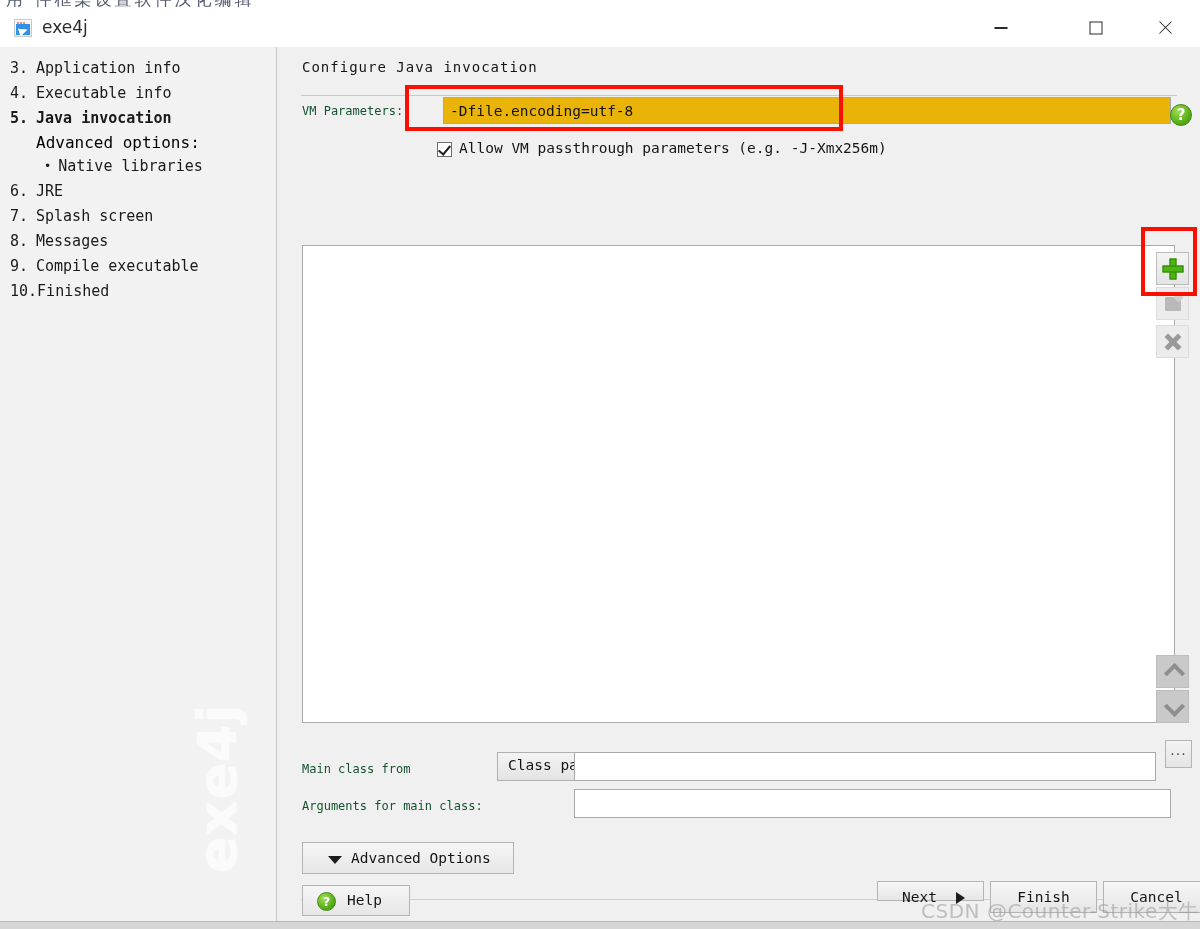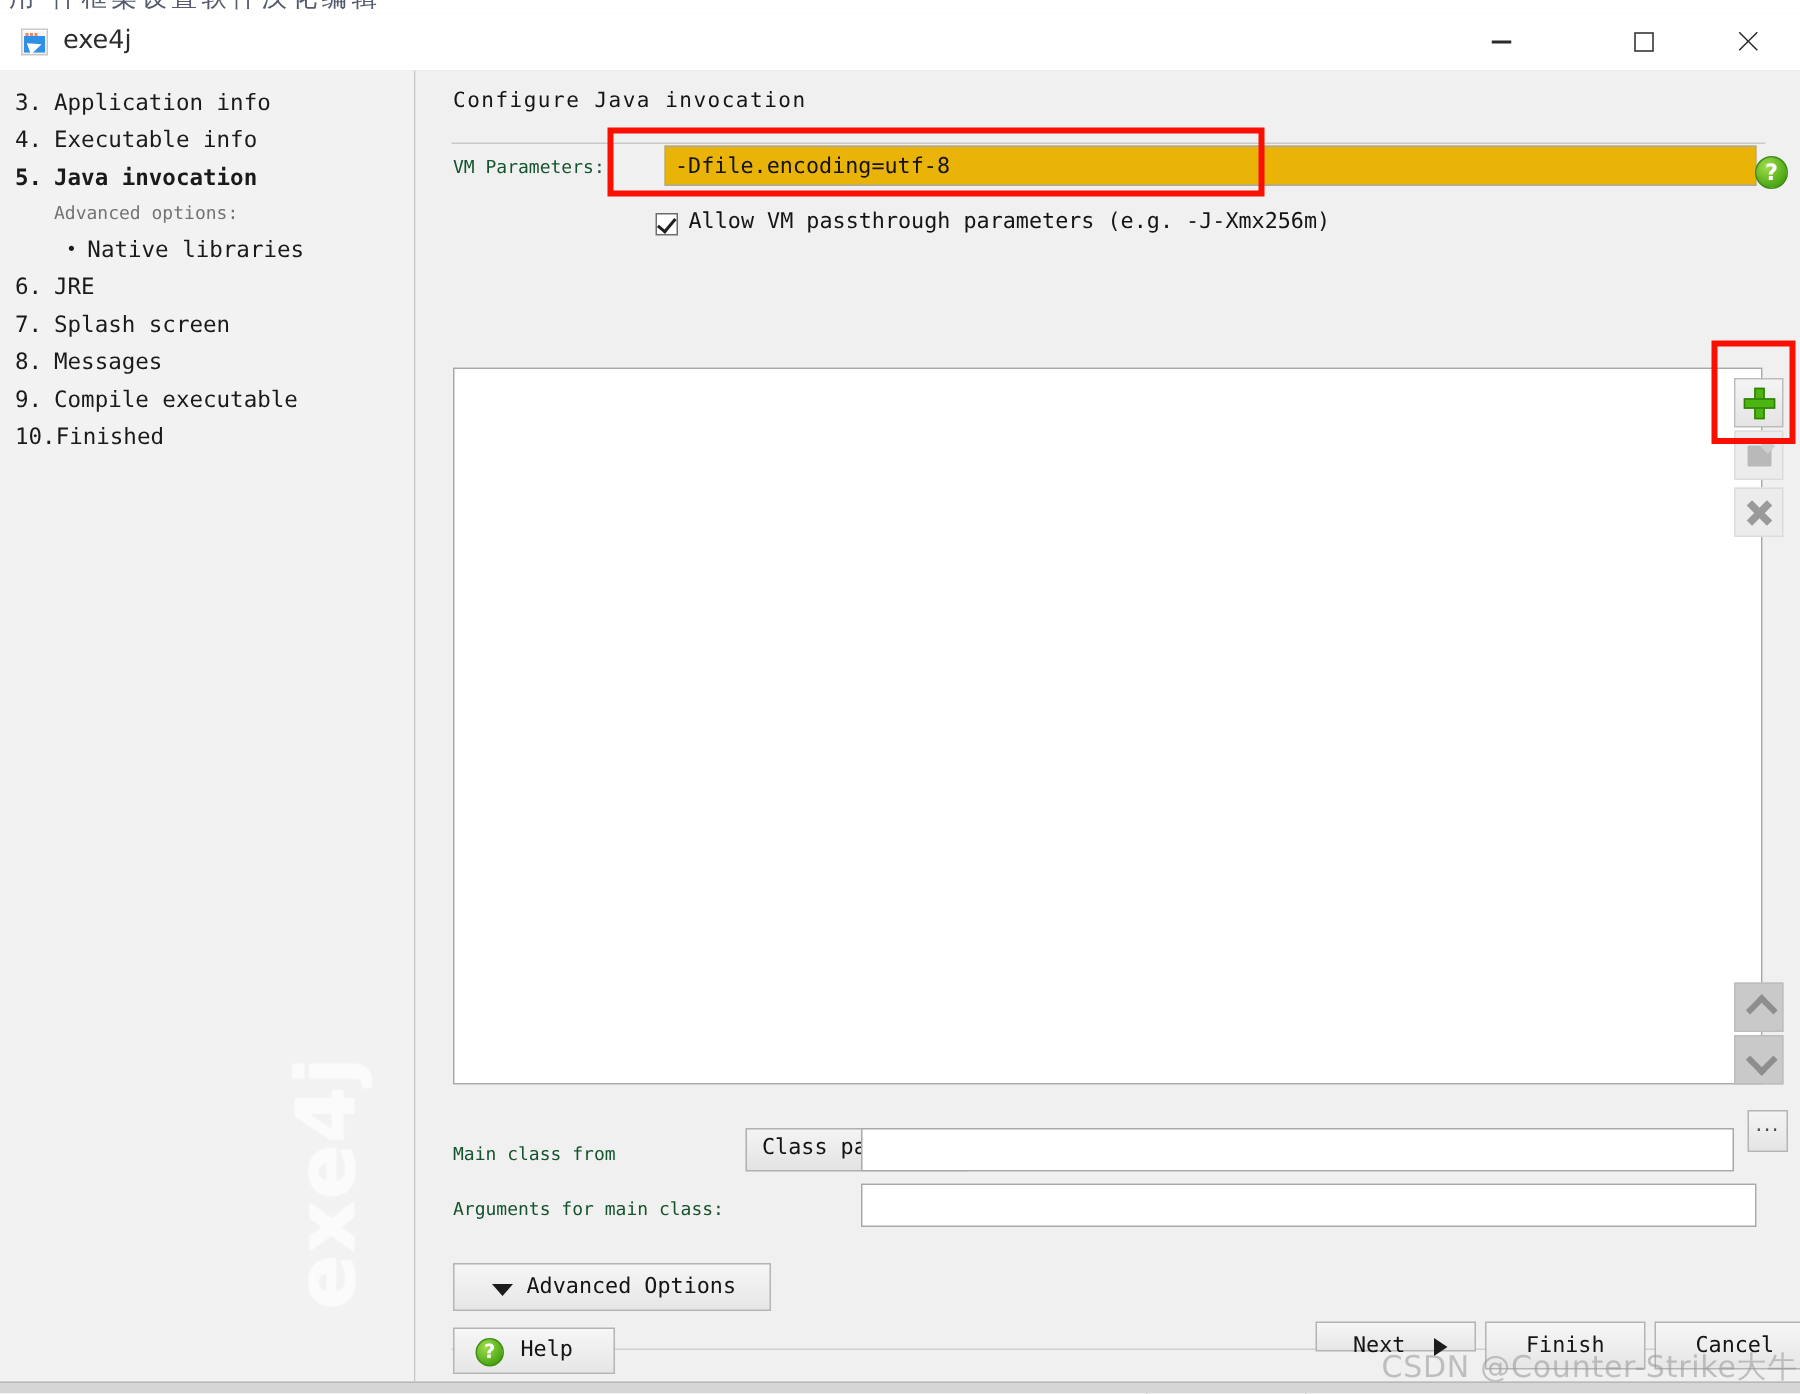--- a/index.html
+++ b/index.html
@@ -130,22 +130,22 @@
   .step {
     font-family: "DejaVu Sans Mono", monospace;
     font-size: 15px;
     color: #1a1a1a;
     line-height: 25px;
     white-space: nowrap;
     padding-left: 2px;
   }
   .step.current { font-weight: bold; }
   .step.sub-label {
-    font-size: 12px;
-    color: #737373;
+    font-size: 16px;
+    color: #000000;
     padding-left: 28px;
     line-height: 23px;
   }
   .step.bullet {
     padding-left: 36px;
   }
   .step.bullet::before {
     content: "\2022";
     margin-right: 7px;
     font-size: 12px;

